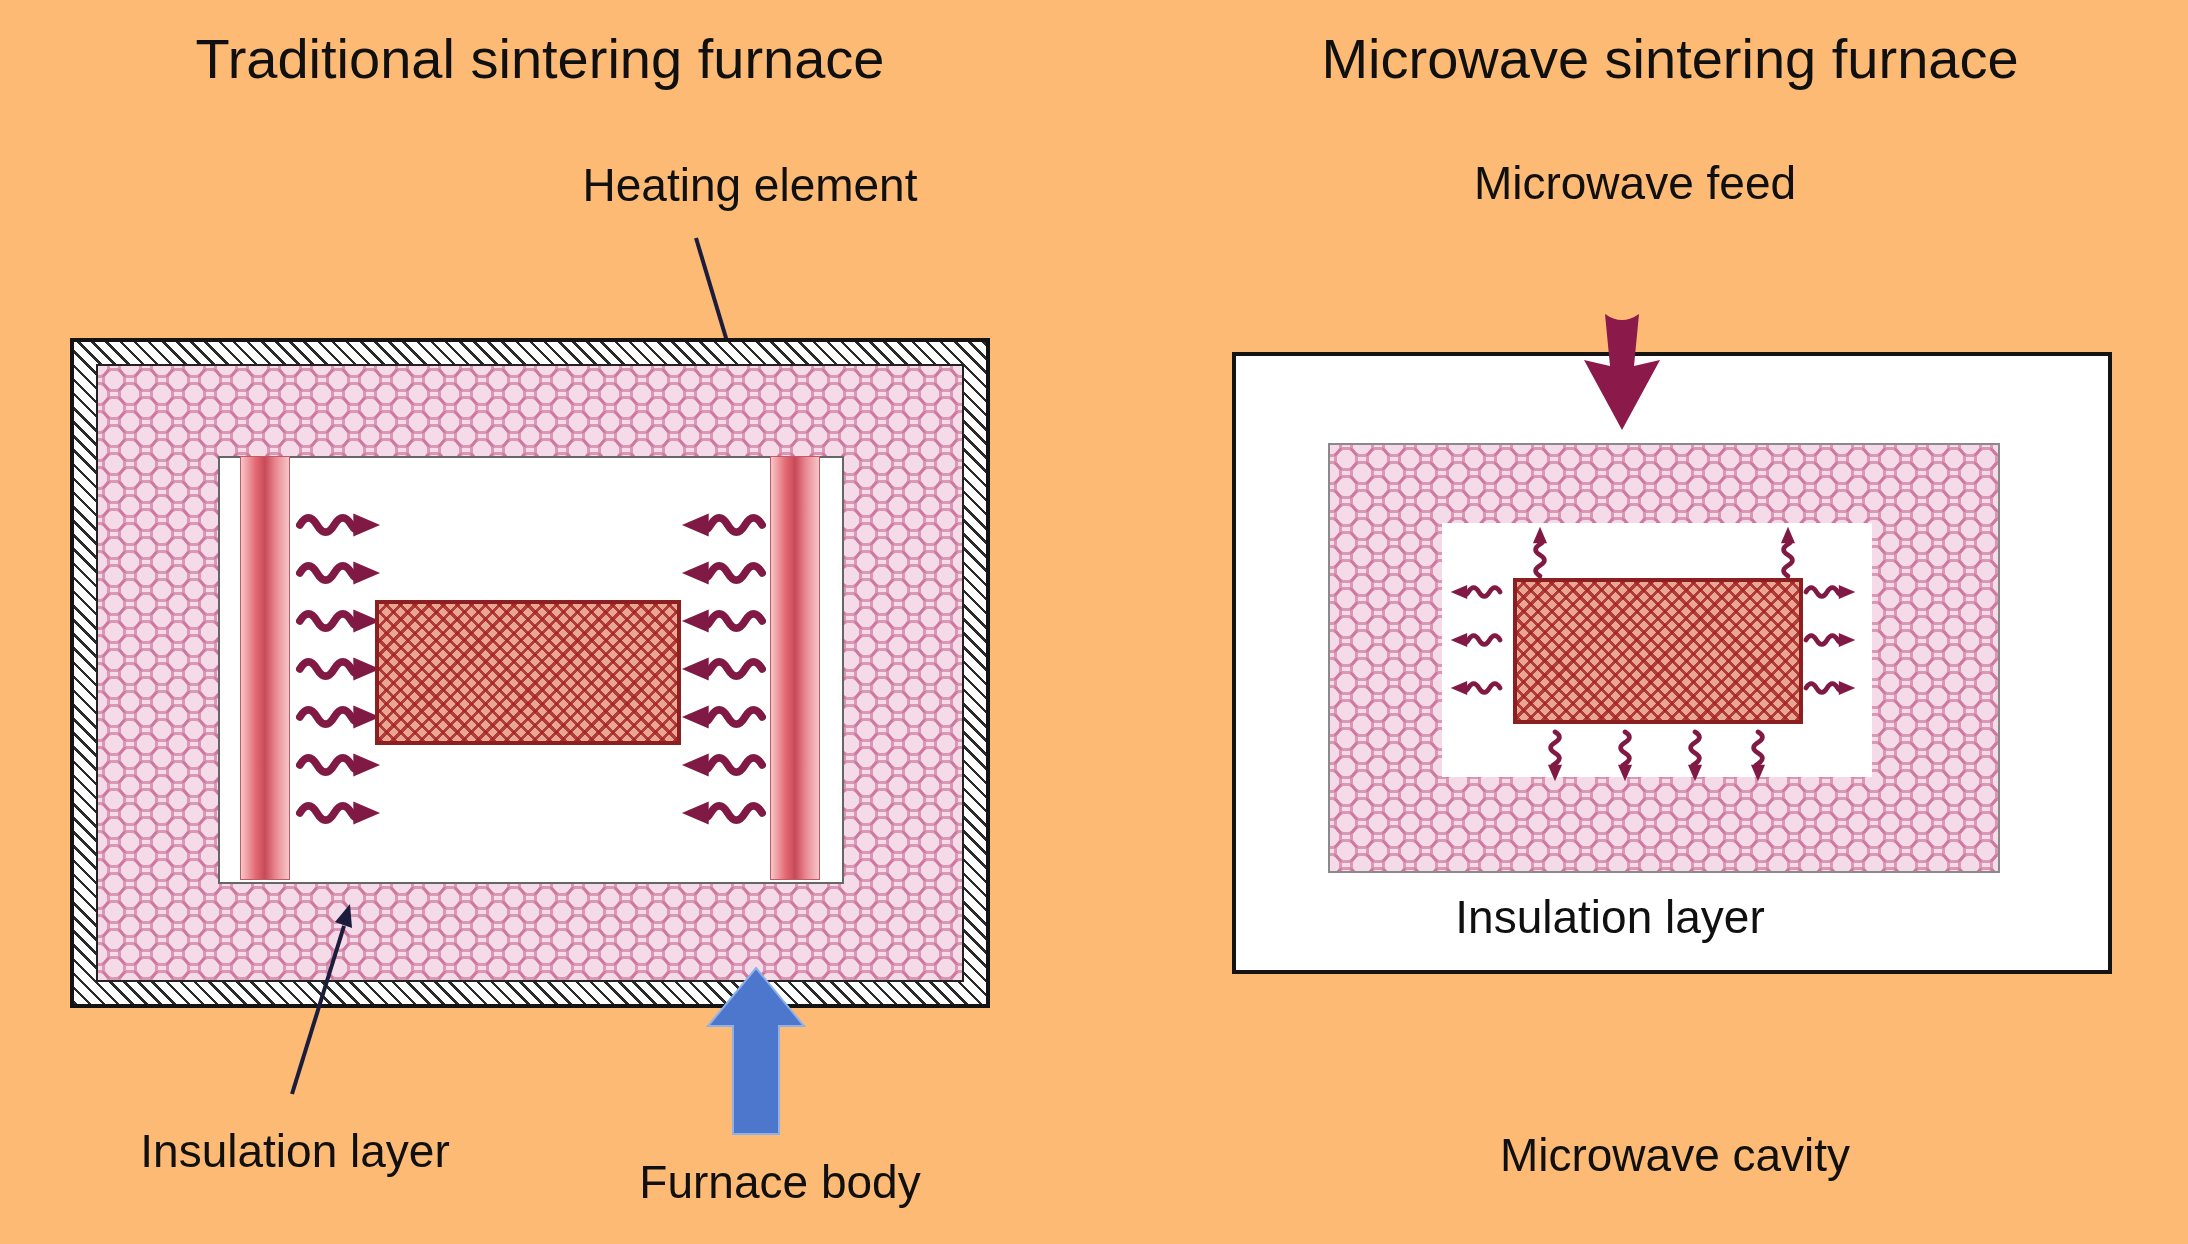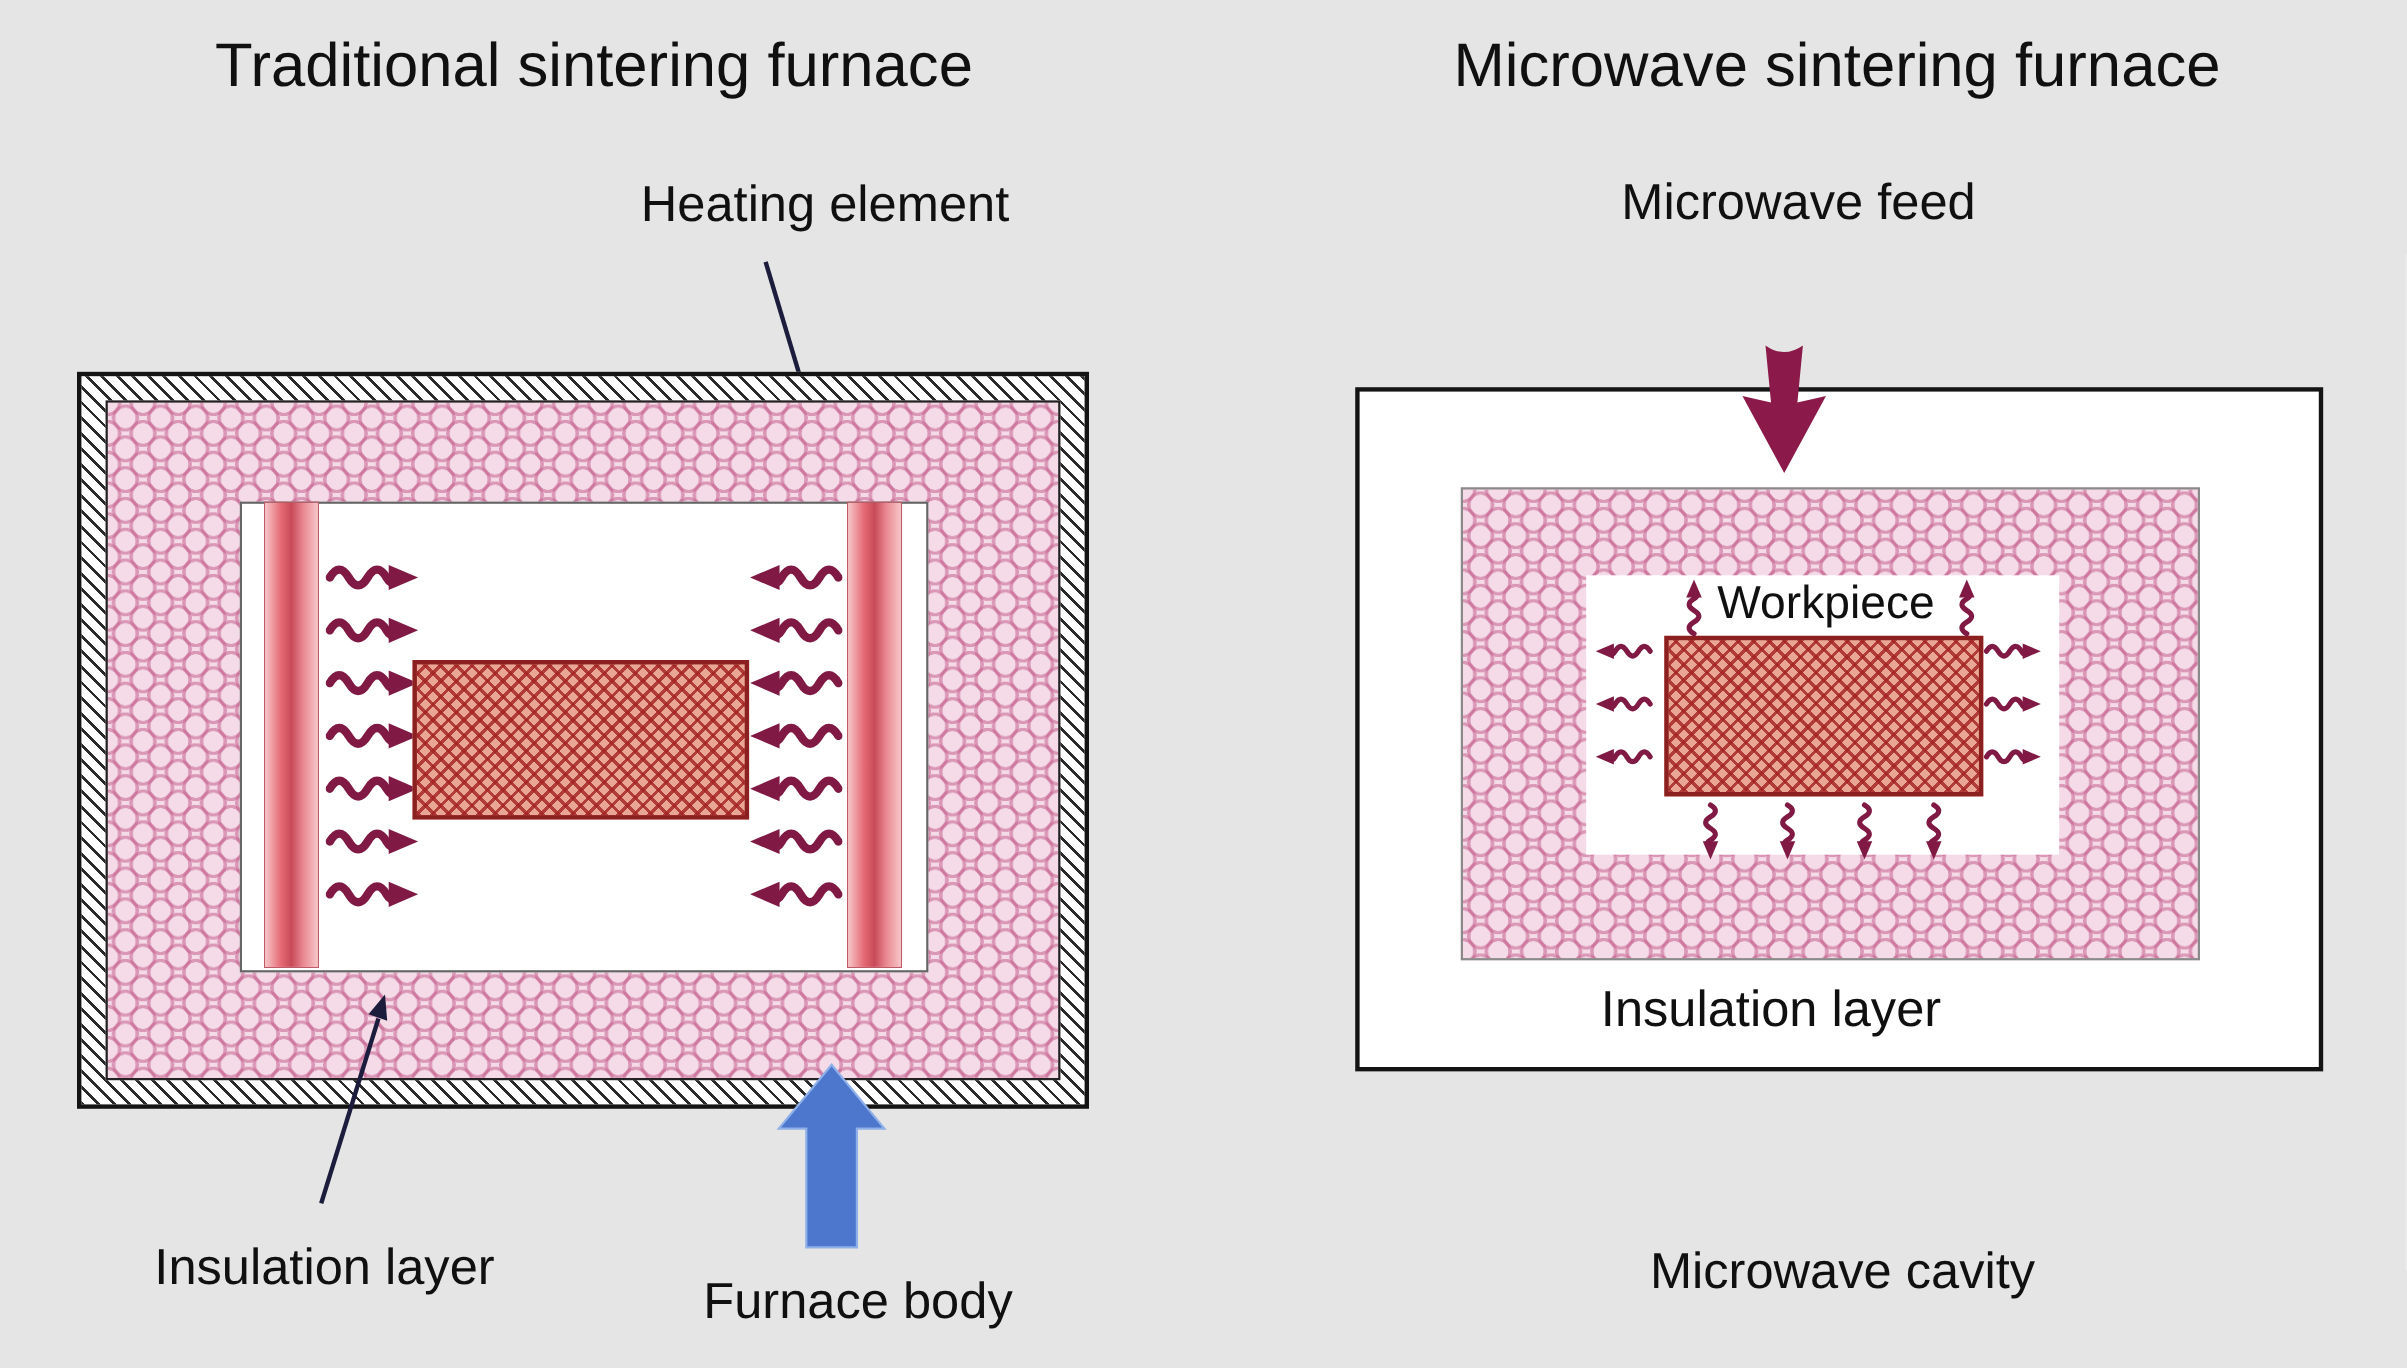--- a/index.html
+++ b/index.html
@@ -1,17 +1,17 @@
 <!DOCTYPE html>
 <html><head>
 <meta charset="utf-8">
 <style>
   html,body{margin:0;padding:0;background:#ffffff;}
   #stage{
-    position:relative;width:2188px;height:1244px;background:#e5e5e5;overflow:hidden;
+    position:relative;width:2188px;height:1244px;background:#fdba74;overflow:hidden;
     font-family:"Liberation Sans", sans-serif;color:#111;
   }
   .abs{position:absolute;}
   .label{text-align:center;line-height:1.12;color:#101010;}
   .title{font-size:56px;}
   .big{font-size:46px;}
   .mid{font-size:42px;}
 
   
   .hatch{
@@ -149,21 +149,20 @@
   <svg class="abs z5" style="left:1575px;top:310px;" width="95" height="125" viewBox="0 0 95 125">
     <path d="M30 4 Q47 16 64 4 L59 56 L85 50 L47 120 L9 50 L35 56 Z" fill="#8b1a4a"></path>
   </svg>
 
   <div class="abs" style="left:1232px;top:352px;width:880px;height:622px;border:4px solid #141414;background:#fff;box-sizing:border-box;"></div>
 
   <div class="abs honeycomb" style="left:1328px;top:443px;width:672px;height:430px;border:2px solid #8a8a8a;"></div>
   <div class="abs cavity" style="left:1442px;top:523px;width:430px;height:254px;"></div>
 
   <div class="abs crosshatch z4" style="left:1513px;top:578px;width:290px;height:146px;"></div>
-  <div class="abs label mid z5" style="left:1470px;top:524px;width:380px;">Workpiece</div>
 
   <svg class="abs wave-sm flip z4" style="left:1448px;top:582px;" viewBox="0 0 90 34">
       <use href="#wavyArrow"></use>
     </svg>
   <svg class="abs wave-sm flip z4" style="left:1448px;top:630px;" viewBox="0 0 90 34">
       <use href="#wavyArrow"></use>
     </svg>
   <svg class="abs wave-sm flip z4" style="left:1448px;top:678px;" viewBox="0 0 90 34">
       <use href="#wavyArrow"></use>
     </svg>

